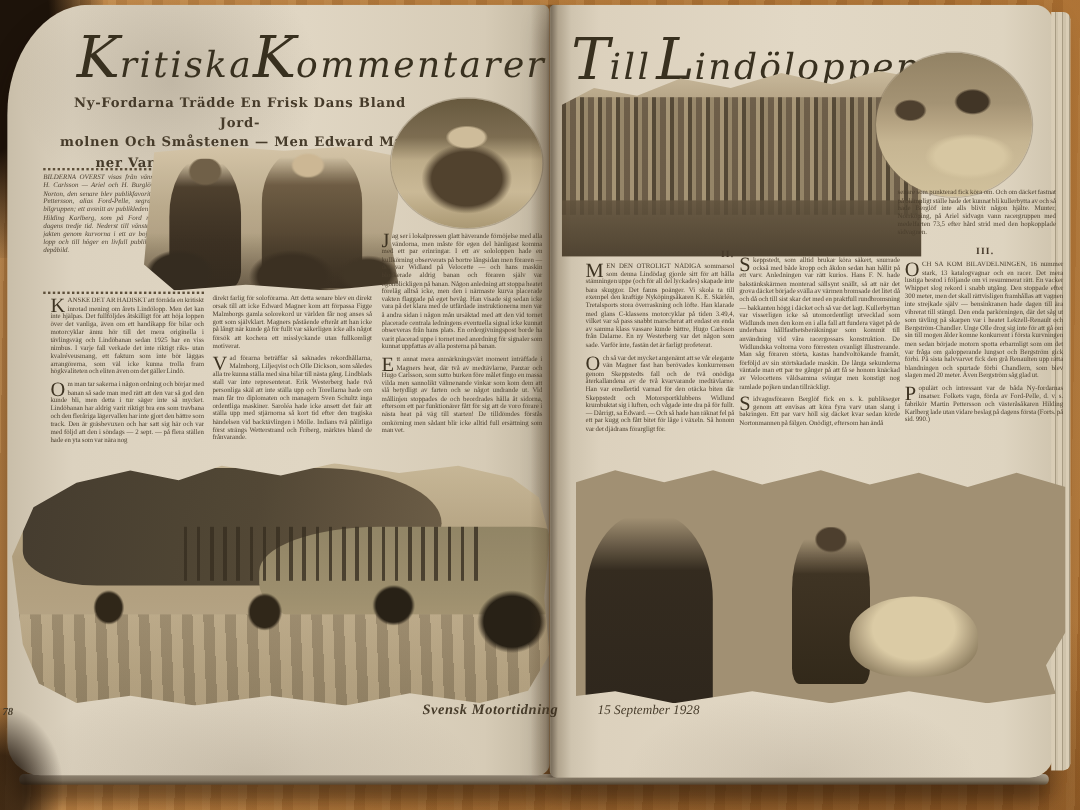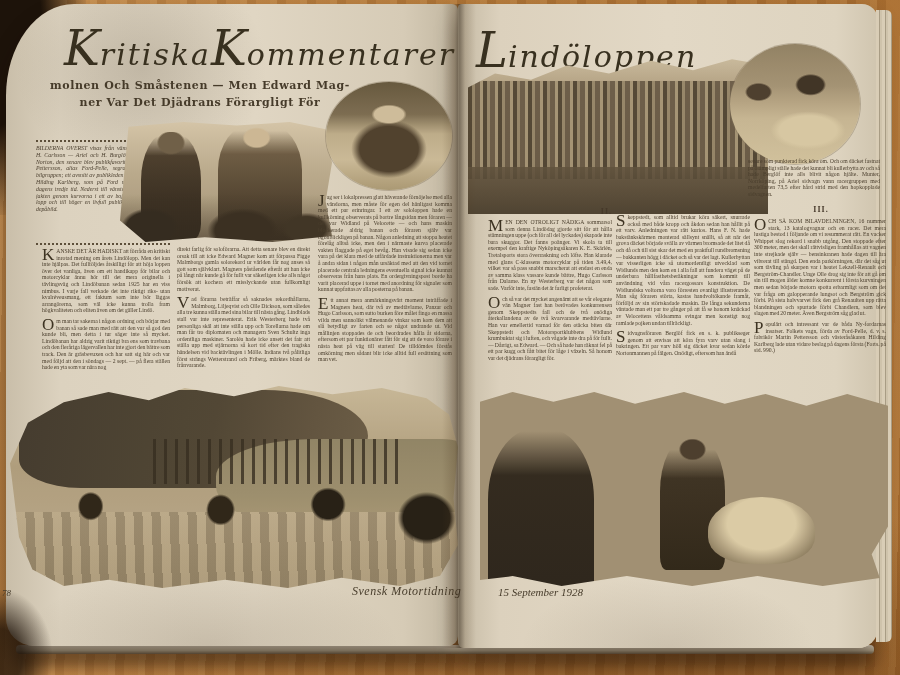--- a/index.html
+++ b/index.html
@@ -52,21 +52,21 @@
     font-family:"DejaVu Serif", serif;font-weight:bold;font-size:11px;line-height:16.5px;
     color:#463b2a;letter-spacing:.6px;}
   .dotrule{position:absolute;border-top:2px dotted #5d4f3a;height:0;}
   .caption{position:absolute;left:36px;top:145px;width:100px;height:96px;overflow:hidden;
     font-style:italic;font-size:5.8px;line-height:6.8px;text-align:justify;color:#4c4030;}
   .bodycol{position:absolute;overflow:hidden;font-size:5.7px;line-height:6.6px;
     text-align:justify;color:#4a3e2d;word-spacing:-0.4px;}
   .bodycol p{margin:0 0 4px 0;}
   .dc::first-letter{float:left;font-size:17px;line-height:12px;padding:1px 2px 0 0;color:#3d3322;}
   .secnum{position:absolute;text-align:center;font-size:8px;font-weight:bold;color:#46392a;letter-spacing:1px;}
-  .footer{position:absolute;font-style:italic;color:#473c2b;}
+  .footer{position:absolute;font-style:italic;color:#473c2b;font-weight:bold;}
   .f-mag{left:352px;top:584px;font-size:12px;letter-spacing:.5px;}
   .f-num{left:2px;top:588px;font-size:9px;}
   .f-date{left:498px;top:586px;font-size:11px;font-weight:normal;}
   
   .photo{position:absolute;overflow:hidden;filter:sepia(.15) contrast(.96);}
   .ph{position:absolute;}
   .photo-riders{left:120px;top:122px;width:212px;height:120px;
     clip-path:polygon(4% 4%,30% 0%,55% 3%,80% 0%,97% 6%,100% 34%,97% 66%,100% 95%,72% 100%,40% 96%,12% 100%,0% 82%,2% 42%);
     background:linear-gradient(180deg,#cfc1a6 0%,#b7a88b 40%,#9e8d70 100%);}
   .r-figL{left:10%;top:8%;width:28%;height:90%;border-radius:45% 45% 15% 15%;
@@ -158,20 +158,21 @@
   <div class="page page-left"></div>
   <div class="page page-right"></div>
   <div class="page-edges"></div>
   <div class="corner-dark-bottom"></div>
 
   <div class="headline hl-left">
     <span>Kritiska</span>
     <span>Kommentarer</span>
   </div>
   <div class="subhead">
+    <div>Ny-Fordarna Trädde En Frisk Dans Bland Jord-</div>
     <div>molnen Och Småstenen — Men Edward Mag-</div>
     <div>ner Var Det Djädrans Förargligt För</div>
   </div>
 
   <div class="dotrule" style="left:36px;top:140px;width:98px;"></div>
   <div class="caption">BILDERNA ÖVERST visas från vänster: H. Carlsson — Ariel och H. Burglöv — Norton, den senare blev publikfavorit; M. Pettersson, alias Ford-Pelle, segrare i bilgruppen; ett avsnitt av publikleden samt Hilding Karlberg, som på Ford nådde dagens tredje tid. Nederst till vänster ses jakten genom kurvorna i ett av bojarnas lopp och till höger en livfull publik- och depåbild.</div>
 
   <div class="photo photo-riders" title="Två motorcyklister på sina maskiner">
     <div class="ph r-figL"></div>
     <div class="ph r-figR"></div>
@@ -200,20 +201,21 @@
     <div class="ph b-bank"></div>
     <div class="ph b-crowd"></div>
     <div class="ph b-track"></div>
     <div class="ph b-bikes"></div>
   </div>
 
   <div class="footer f-num">78</div>
   <div class="footer f-mag">Svensk Motortidning</div>
 
   <div class="headline hl-right">
+    <span>Till</span>
     <span>Lindöloppen</span>
   </div>
 
   <div class="photo photo-crowd-top" title="Publikleden längs banan">
     <div class="ph c-crowd"></div>
     <div class="ph c-fore"></div>
   </div>
 
   <div class="photo photo-circle circ-right" title="Förare i tävlingsbil med hjälm"></div>
 

